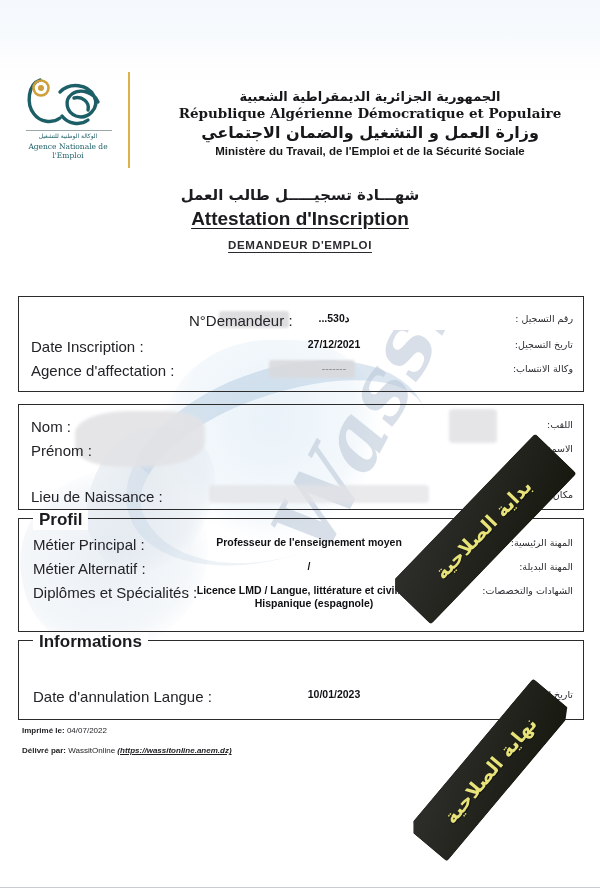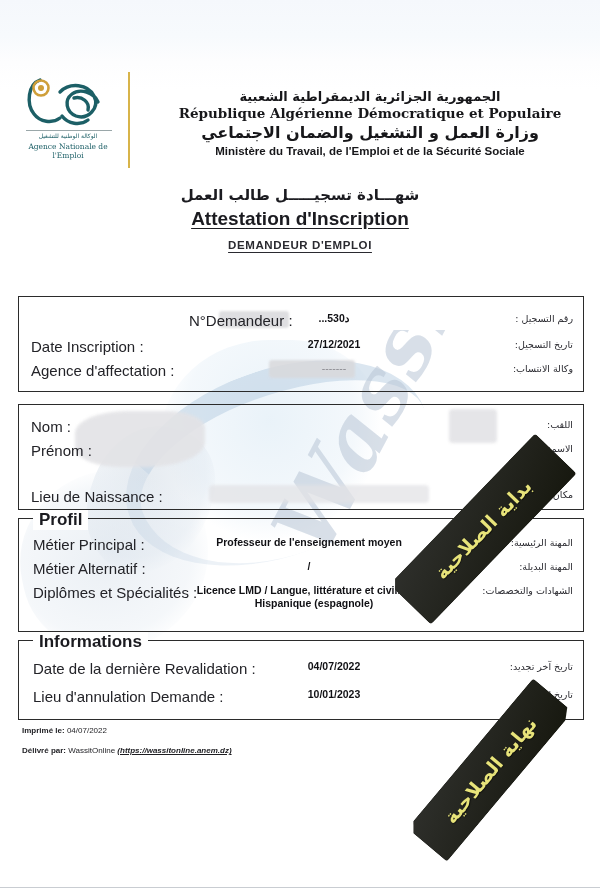--- a/index.html
+++ b/index.html
@@ -273,28 +273,23 @@
       <div class="lbl-fr" style="left:14px;top:3px">Diplômes et Spécialités :</div>
       <div class="val" style="left:140px;top:3px;width:310px">Licence LMD / Langue, littérature et civilisation</div>
       <div class="val" style="left:140px;top:16px;width:310px">Hispanique (espagnole)</div>
       <div class="lbl-ar" style="top:4px">الشهادات والتخصصات:</div>
     </div>
   </div>
 
   <div class="fieldset fs-infos">
     <div class="legend">Informations</div>
 
-    <div class="row" style="top:16px">
-      <div class="lbl-fr" style="left:14px;top:3px">Date de la dernière Revalidation :</div>
-      <div class="val" style="left:250px;top:3px;width:130px">04/07/2022</div>
-      <div class="lbl-ar" style="top:4px">تاريخ آخر تجديد:</div>
-    </div>
 
     <div class="row" style="top:44px">
-      <div class="lbl-fr" style="left:14px;top:3px">Lieu d'annulation Demande :</div>
+      <div class="lbl-fr" style="left:14px;top:3px">Date d'annulation Langue :</div>
       <div class="val" style="left:250px;top:3px;width:130px">10/01/2023</div>
       <div class="lbl-ar" style="top:4px">تاريخ الإلغاء:</div>
     </div>
   </div>
 
   <div class="footer">
     <div class="f-row">
       <span class="f-key">Imprimé le:</span>
       <span class="f-val">04/07/2022</span>
     </div>

